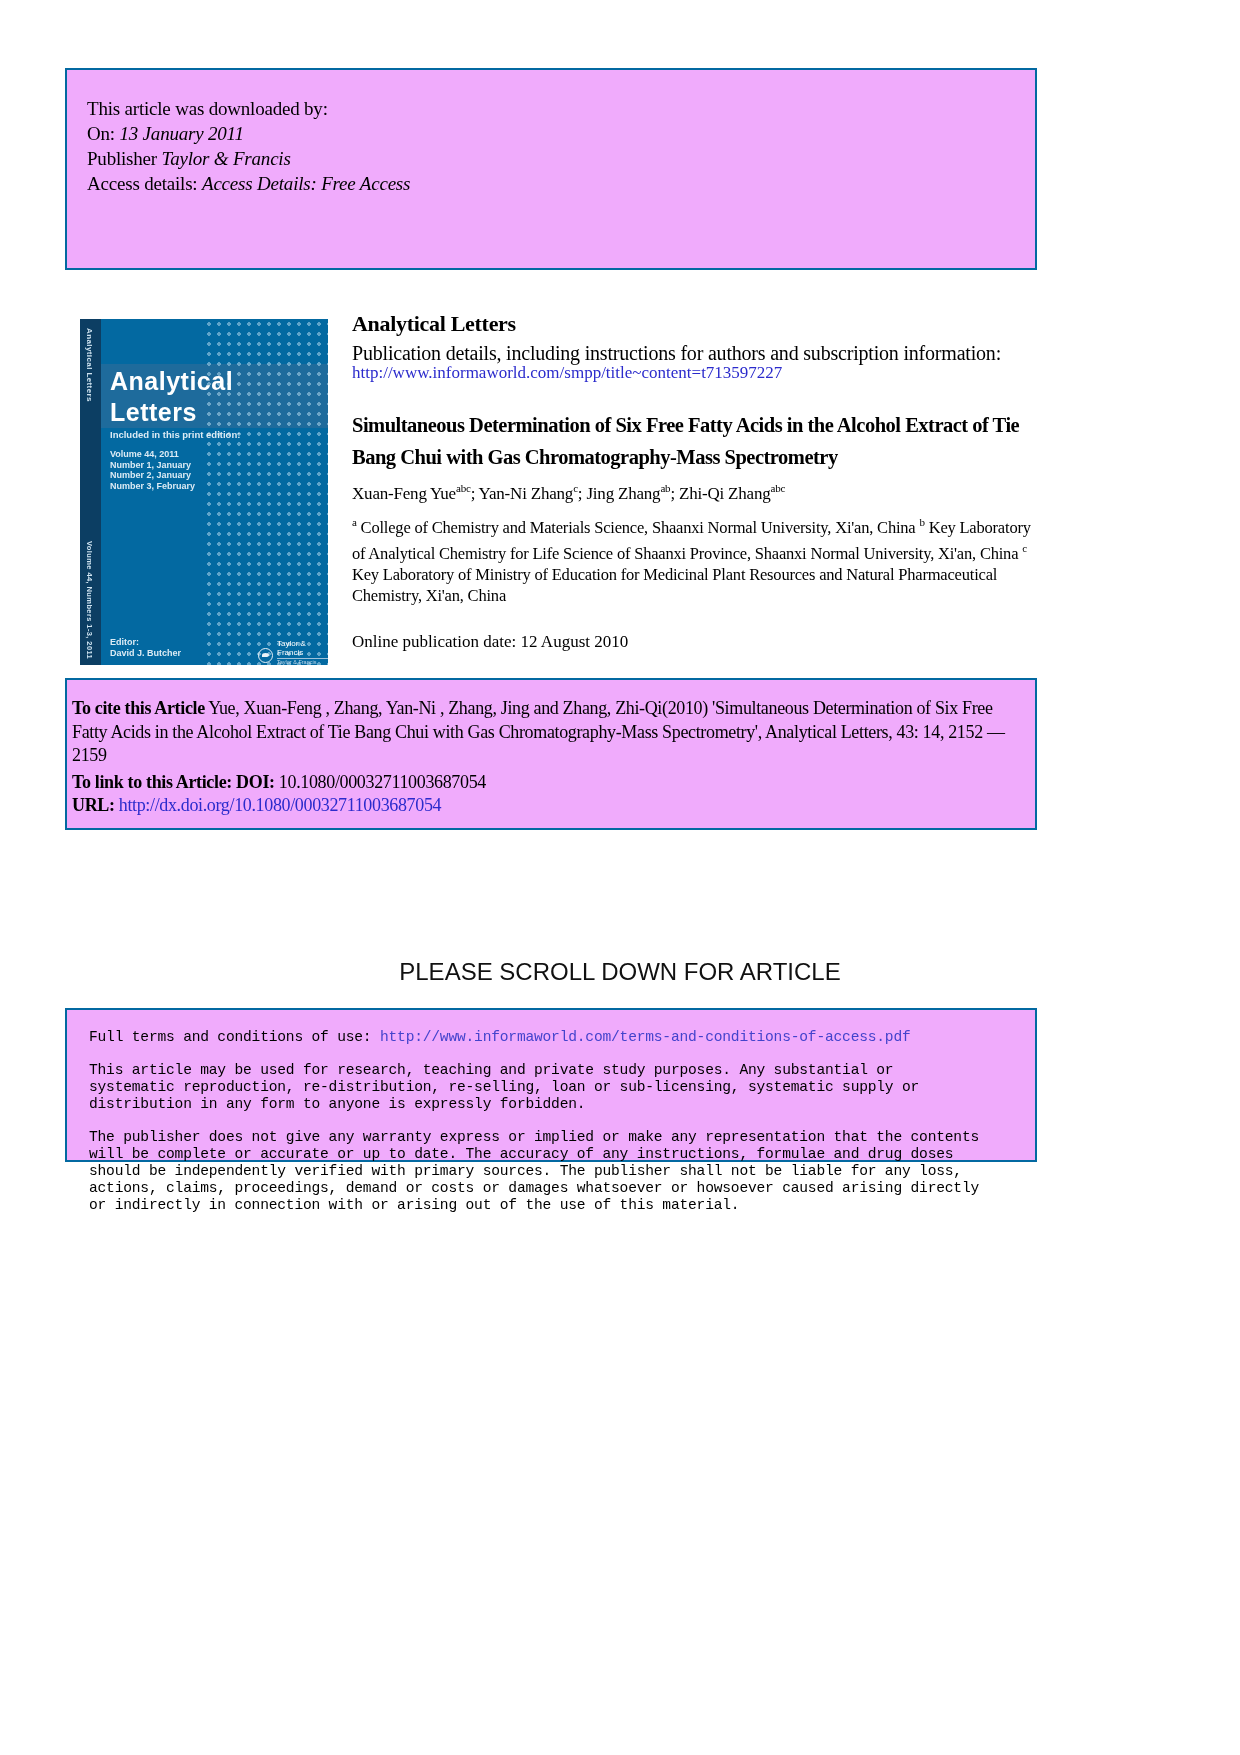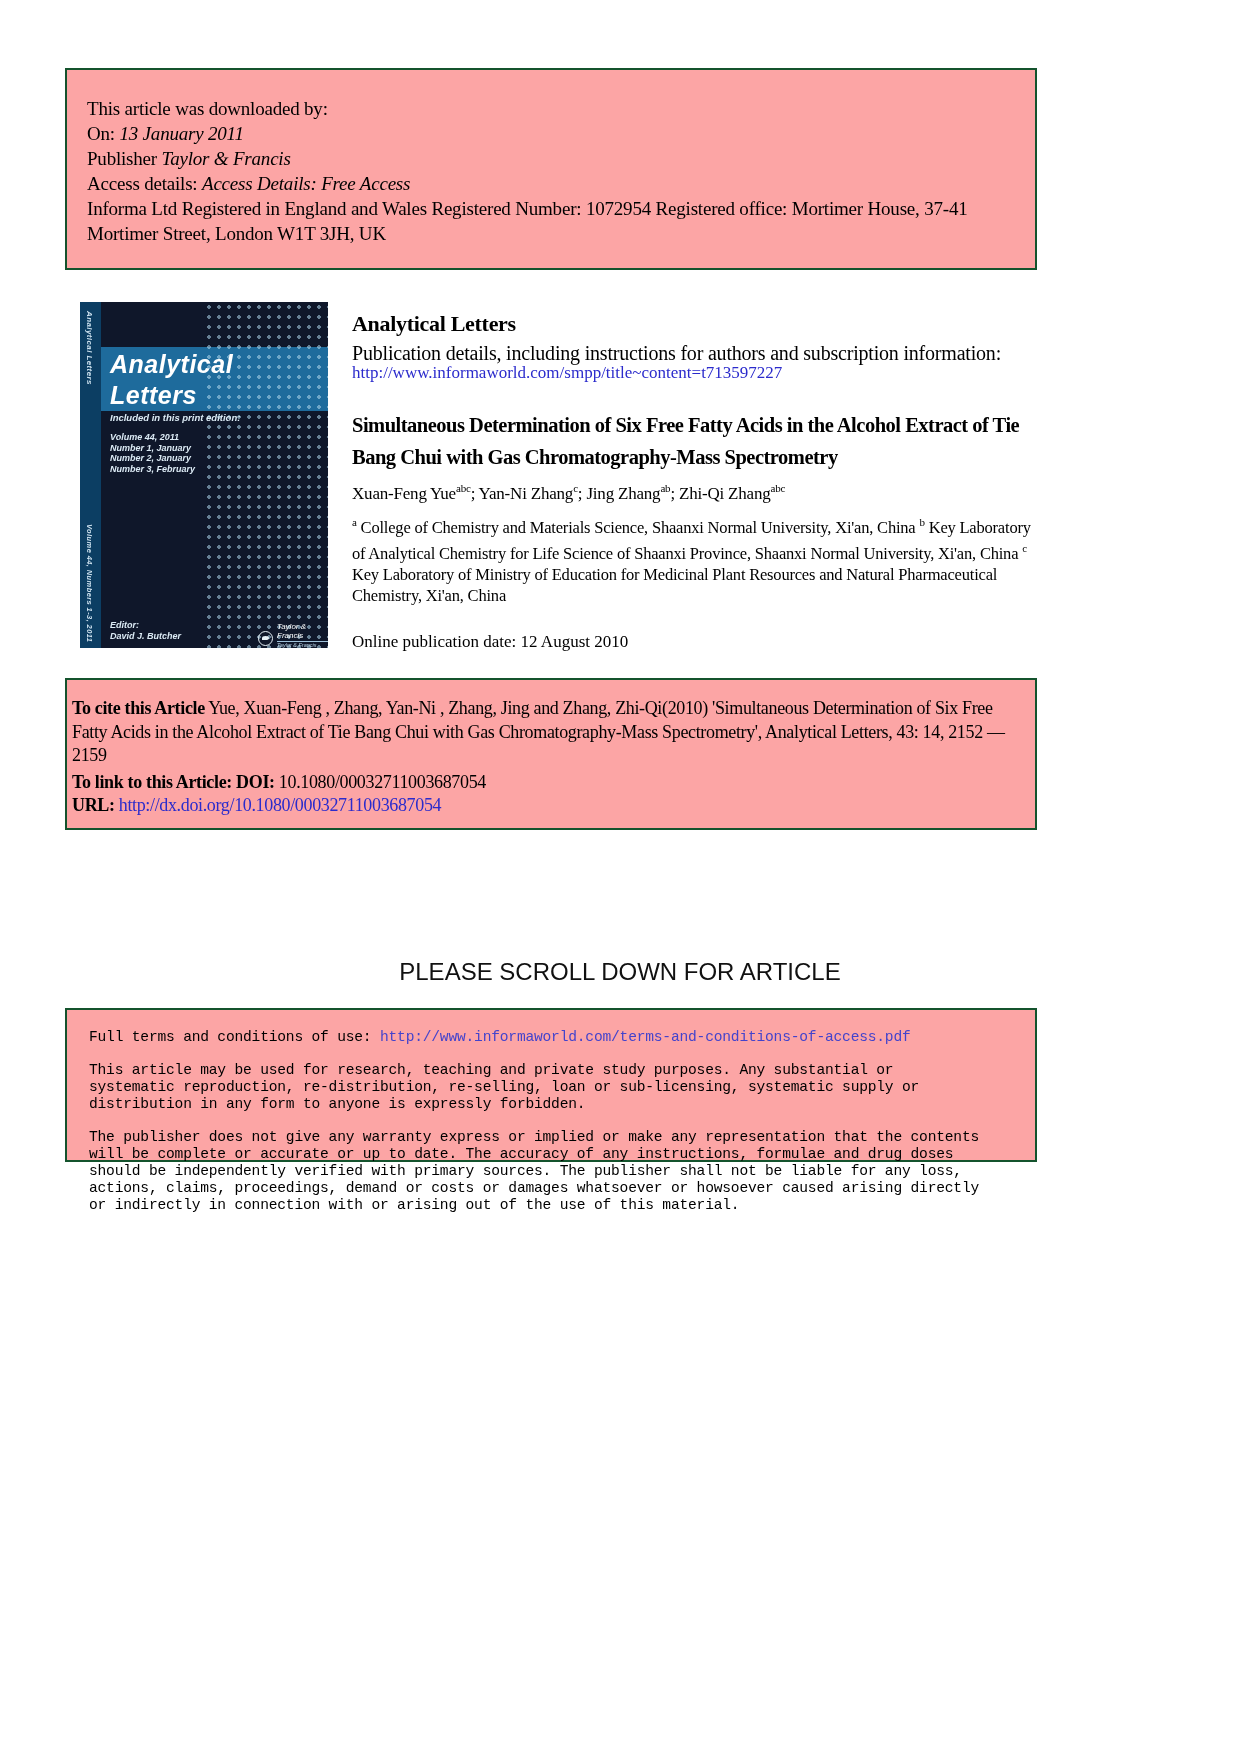--- a/index.html
+++ b/index.html
@@ -1,28 +1,28 @@
 <!DOCTYPE html>
 <html><head>
 <meta charset="utf-8">
 <style>
   html,body { margin:0; padding:0; background:#ffffff; }
   .page { position:relative; width:1240px; height:1755px; background:#ffffff;
           font-family:"Liberation Serif", serif; color:#000; overflow:hidden; }
 
-  .bordered { position:absolute; box-sizing:border-box; border:2px solid #14532d; background:#fca5a5; }
+  .bordered { position:absolute; box-sizing:border-box; border:2px solid #0369a1; background:#f0abfc; }
 
   
   #top-box { left:65px; top:68px; width:972px; height:202px; padding:26px 24px 0 20px;
              font-size:19px; line-height:25px; letter-spacing:-0.2px; }
   #top-box .it { font-style:italic; }
 
   
-  #cover { position:absolute; left:80px; top:302px; width:248px; height:346px;
-           background:#0f172a; overflow:hidden;font-style:italic; }
+  #cover { position:absolute; left:80px; top:319px; width:248px; height:346px;
+           background:#0369a1; overflow:hidden; }
   #cover .dots { position:absolute; left:124px; top:0; right:0; bottom:0; z-index:2;
            background-image:radial-gradient(circle, rgba(173,214,235,0.55) 1.6px, rgba(0,0,0,0) 2px);
            background-size:10px 10px; }
   #cover .spine { position:absolute; left:0; top:0; width:21px; height:100%; background:#0c3e63; z-index:1; }
   .spine-text { position:absolute; writing-mode:vertical-rl; font-family:"Liberation Sans",sans-serif;
            font-weight:bold; color:#cfe3f0; letter-spacing:0.4px; z-index:3; }
   #spine-top { left:5px; top:9px; font-size:8px; }
   #spine-bottom { left:5px; bottom:6px; font-size:7.5px; }
   #cover .band { position:absolute; left:21px; right:0; top:45px; height:64px; background:#1e6b9c; z-index:1; }
   #cover .cover-title { position:absolute; left:30px; top:47px; z-index:3;
@@ -77,21 +77,20 @@
 </head>
 <body>
 
 <div class="page">
 
   <div class="bordered" id="top-box">
     <div>This article was downloaded by:</div>
     <div><span>On: </span><span class="it">13 January 2011</span></div>
     <div><span>Publisher </span><span class="it">Taylor &amp; Francis</span></div>
     <div><span>Access details: </span><span class="it">Access Details: Free Access</span></div>
-    <div>Informa Ltd Registered in England and Wales Registered Number: 1072954 Registered office: Mortimer House, 37-41 Mortimer Street, London W1T 3JH, UK</div>
   </div>
 
   <div id="cover">
     <div class="spine"></div>
     <div class="dots"></div>
     <div class="spine-text" id="spine-top">Analytical Letters</div>
     <div class="spine-text" id="spine-bottom">Volume 44, Numbers 1-3, 2011</div>
     <div class="band"></div>
     <div class="cover-title">
       <div>Analytical</div>

